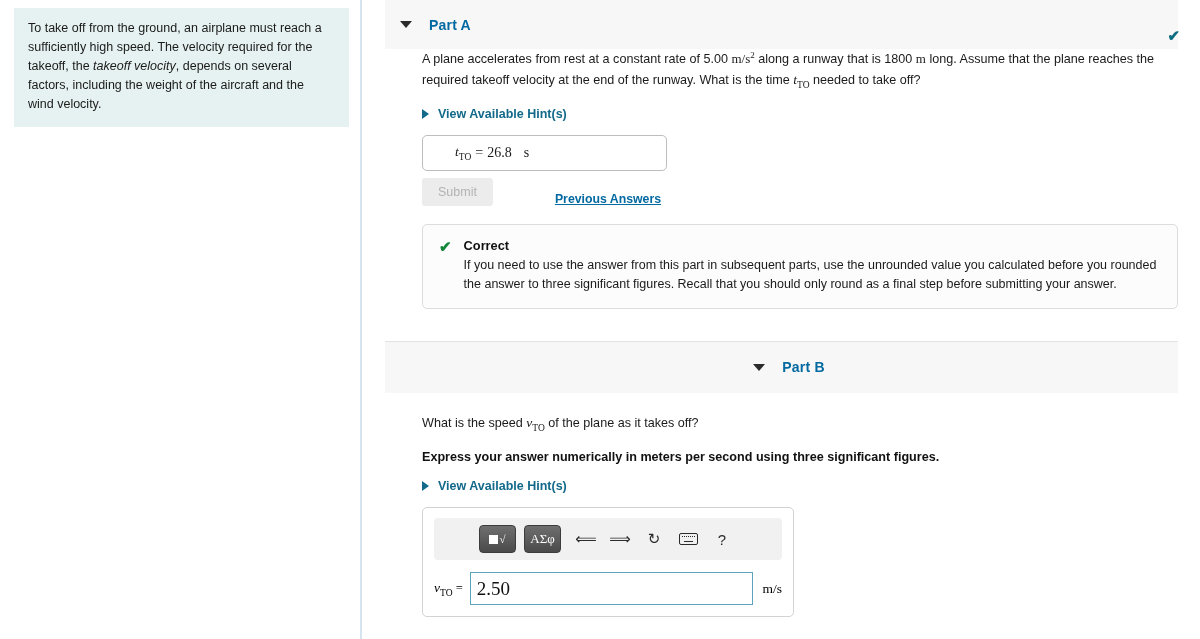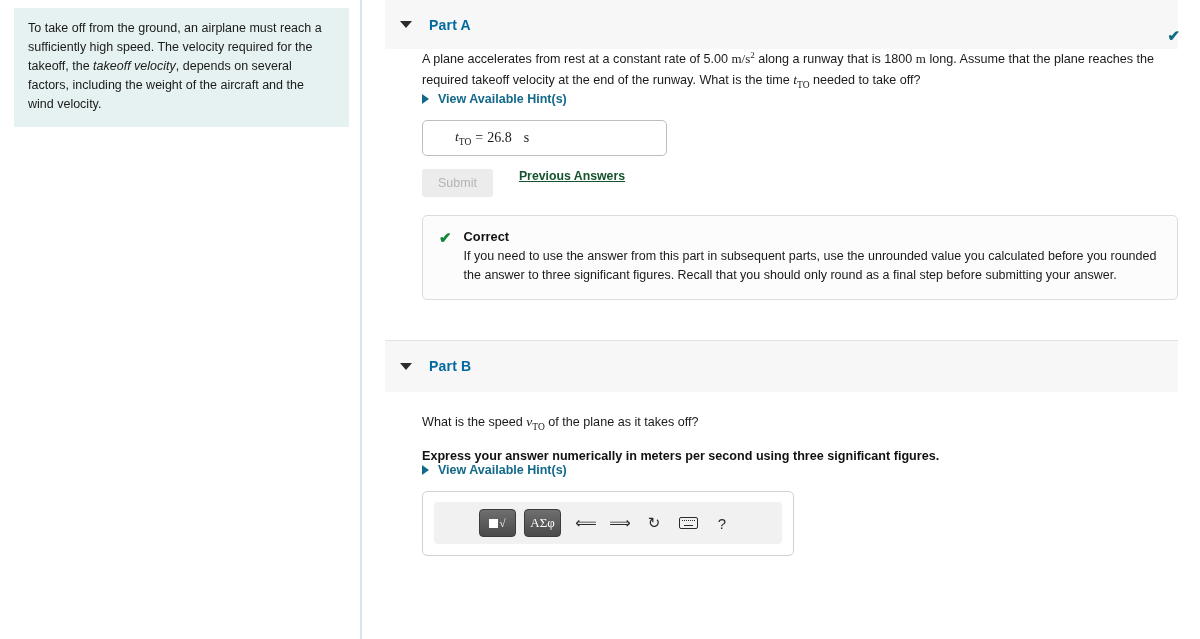--- a/index.html
+++ b/index.html
@@ -41,21 +41,22 @@
     position: relative;
     background: #f7f7f7;
     height: 49px;
     margin: 0 22px 0 23px;
     display: flex;
     align-items: center;
   }
   .part-header.partb {
     border-top: 1px solid #e3e3e3;
     height: 52px;
-    margin-top: 16px;
+    margin-top: 8px;
+    justify-content: center;
   }
   .caret {
     width: 0; height: 0;
     border-left: 6px solid transparent;
     border-right: 6px solid transparent;
     border-top: 7px solid #2b2b2b;
     margin-left: 15px;
     margin-right: 17px;
   }
   .part-title {
@@ -104,20 +105,21 @@
   .munit sup { font-size: 9px; }
 
   .instruction {
     font-size: 12.6px;
     font-weight: bold;
     color: #111111;
     margin-top: 15px;
   }
 
   .hint-link {
+    margin-top: 15px;
     display: flex;
     align-items: center;
     color: #13698a;
     font-size: 12.5px;
     font-weight: bold;
     cursor: pointer;
   }
   .hint-caret {
     width: 0; height: 0;
     border-top: 5px solid transparent;
@@ -138,37 +140,38 @@
     align-items: center;
     padding-left: 32px;
     font-family: "Liberation Serif", serif;
     font-size: 14px;
     color: #1a1a1a;
   }
   .answer-readonly .val { margin-left: 4px; }
   .answer-readonly .unit { margin-left: 12px; }
 
   .btn-row {
-    margin-top: 13px;
-    display: flex;
-    align-items: flex-start;
+    margin-top: 7px;
+    display: flex;
+    align-items: flex-end;
+    gap: 36px;
   }
   .btn-submit {
     background: #ececec;
     color: #b3b3b3;
     border: none;
     border-radius: 3px;
     font-size: 12.5px;
     padding: 7px 16px;
     font-family: "Liberation Sans", sans-serif;
     cursor: default;
   }
   .prev-answers {
     margin-left: 26px;
-    color: #14532d;
+    color: #0369a1;
     font-size: 12.3px;
     font-weight: bold;
     text-decoration: underline;
     cursor: pointer;
   }
 
   
   .feedback {
     margin-top: 18px;
     border: 1px solid #dcdcdc;
@@ -382,18 +385,23 @@
           </div>
           <div class="tb-btn">ΑΣφ</div>
           <div class="tb-icon gap">⟸</div>
           <div class="tb-icon">⟹</div>
           <div class="tb-icon">↻</div>
           <div class="tb-icon">
               <span class="kbd"></span>
             </div>
           <div class="tb-icon">?</div>
         </div>
+        <div class="entry-row">
+          <span class="entry-label"><span class="mvar"><span>v</span><sub>TO</sub></span> <span>=</span></span>
+          <input class="entry-field" type="text" value="2.50" style="">
+          <span class="entry-unit">m/s</span>
+        </div>
       </div>
 
     </div>
 
   </div>
 </div>
 
 </body></html>

